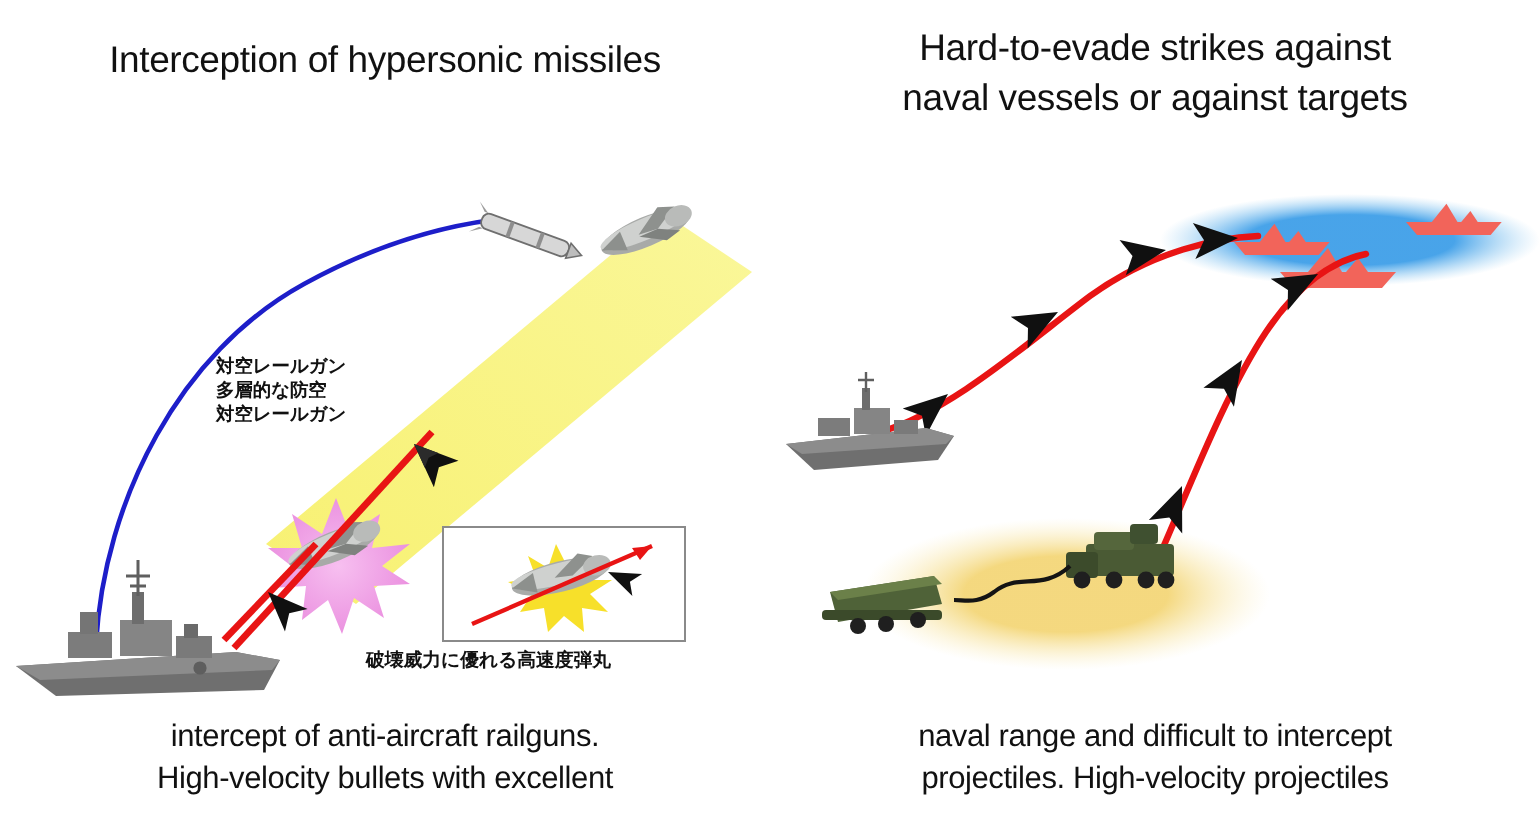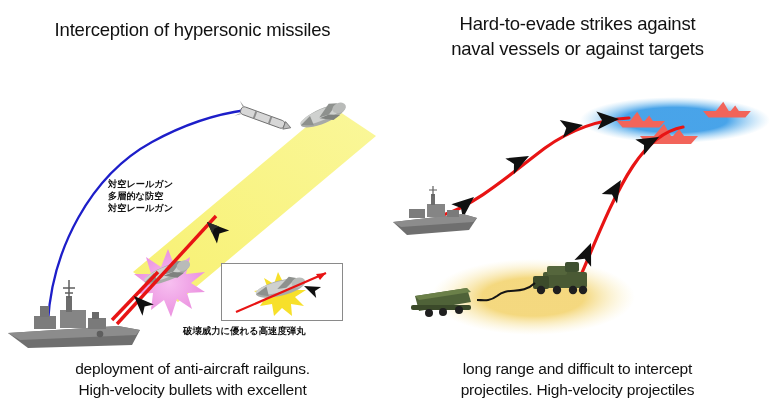--- a/index.html
+++ b/index.html
@@ -198,21 +198,21 @@
           <polygon points="0,0 6,16 0,12 -6,16" fill="#101010"></polygon>
         </g>
       </svg>
     </div>
 
     <div class="jp-label jp-inset-left">
       <span class="jp-line">破壊威力に優れる高速度弾丸</span>
     </div>
 
     <div class="panel-caption caption-left">
-      <span class="caption-line">deployment of anti-aircraft railguns.</span>
+      <span class="caption-line">intercept of anti-aircraft railguns.</span>
       <span class="caption-line">High-velocity bullets with excellent</span>
     </div>
   </div>
 
   <div class="panel panel-right">
 
     <div class="panel-title title-right">
       <span>Hard-to-evade strikes against</span><br>
       <span>naval vessels or against targets</span>
     </div>
@@ -301,17 +301,17 @@
         <polygon points="30,296 82,288 86,302 34,311" fill="#4f6238"></polygon>
         <polygon points="30,296 82,288 86,292 34,300" fill="#6b8049"></polygon>
         <rect x="26" y="305" width="60" height="5" rx="2" fill="#3b4a2a"></rect>
         <circle cx="44" cy="313" r="4" fill="#1f1f1f"></circle>
         <circle cx="58" cy="312" r="4" fill="#1f1f1f"></circle>
         <circle cx="74" cy="310" r="4" fill="#1f1f1f"></circle>
       </g>
     </svg>
 
     <div class="panel-caption caption-right">
-      <span class="caption-line">long range and difficult to intercept</span>
+      <span class="caption-line">naval range and difficult to intercept</span>
       <span class="caption-line">projectiles. High-velocity projectiles</span>
     </div>
   </div>
 </div>
 
 </body></html>

